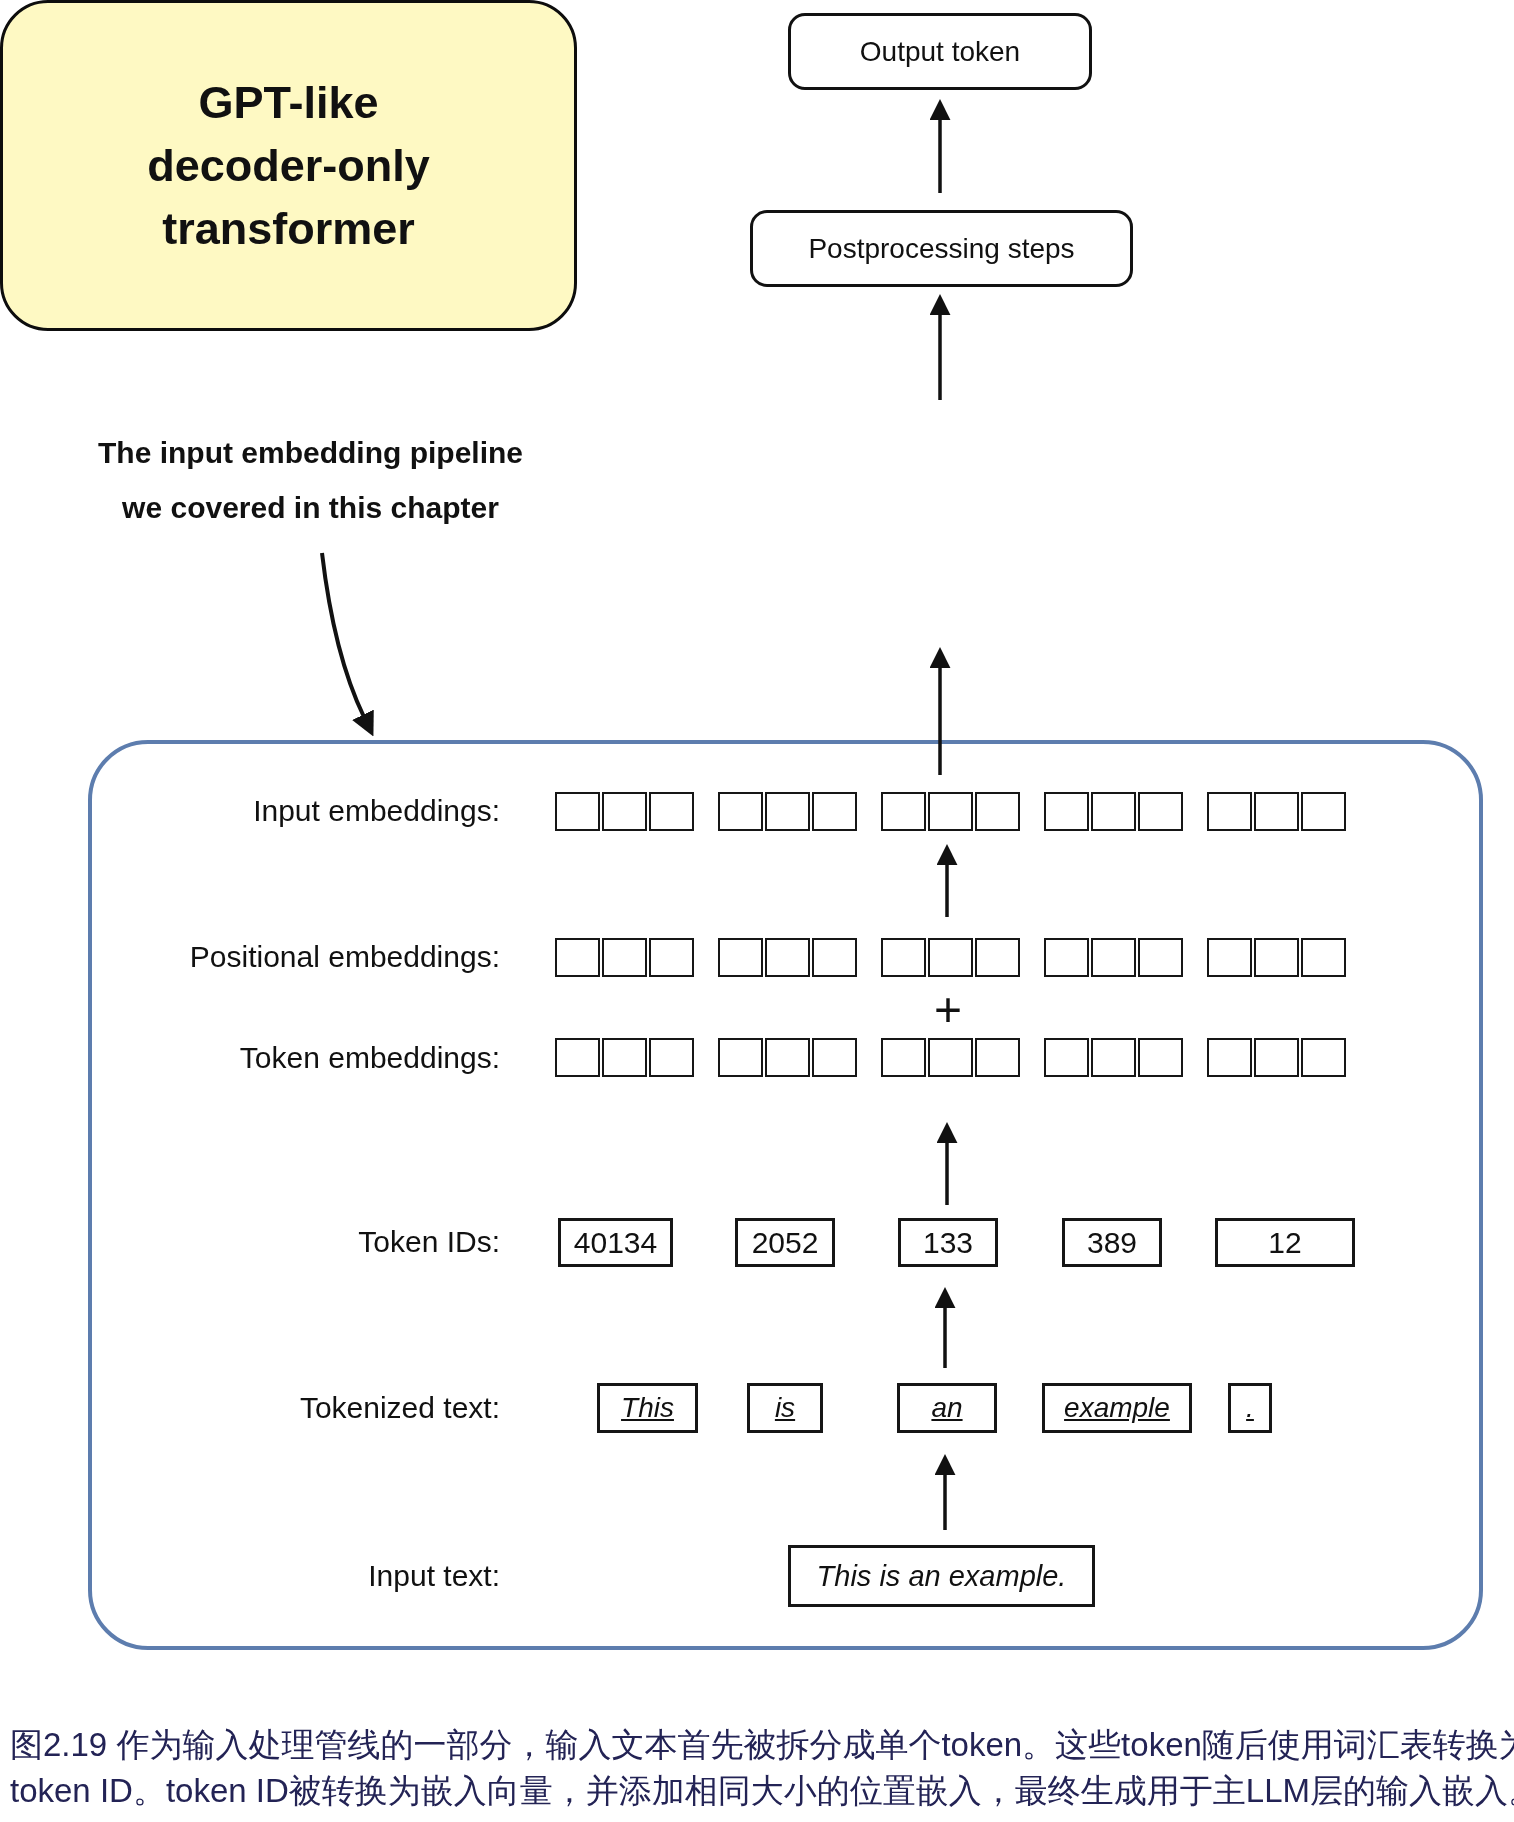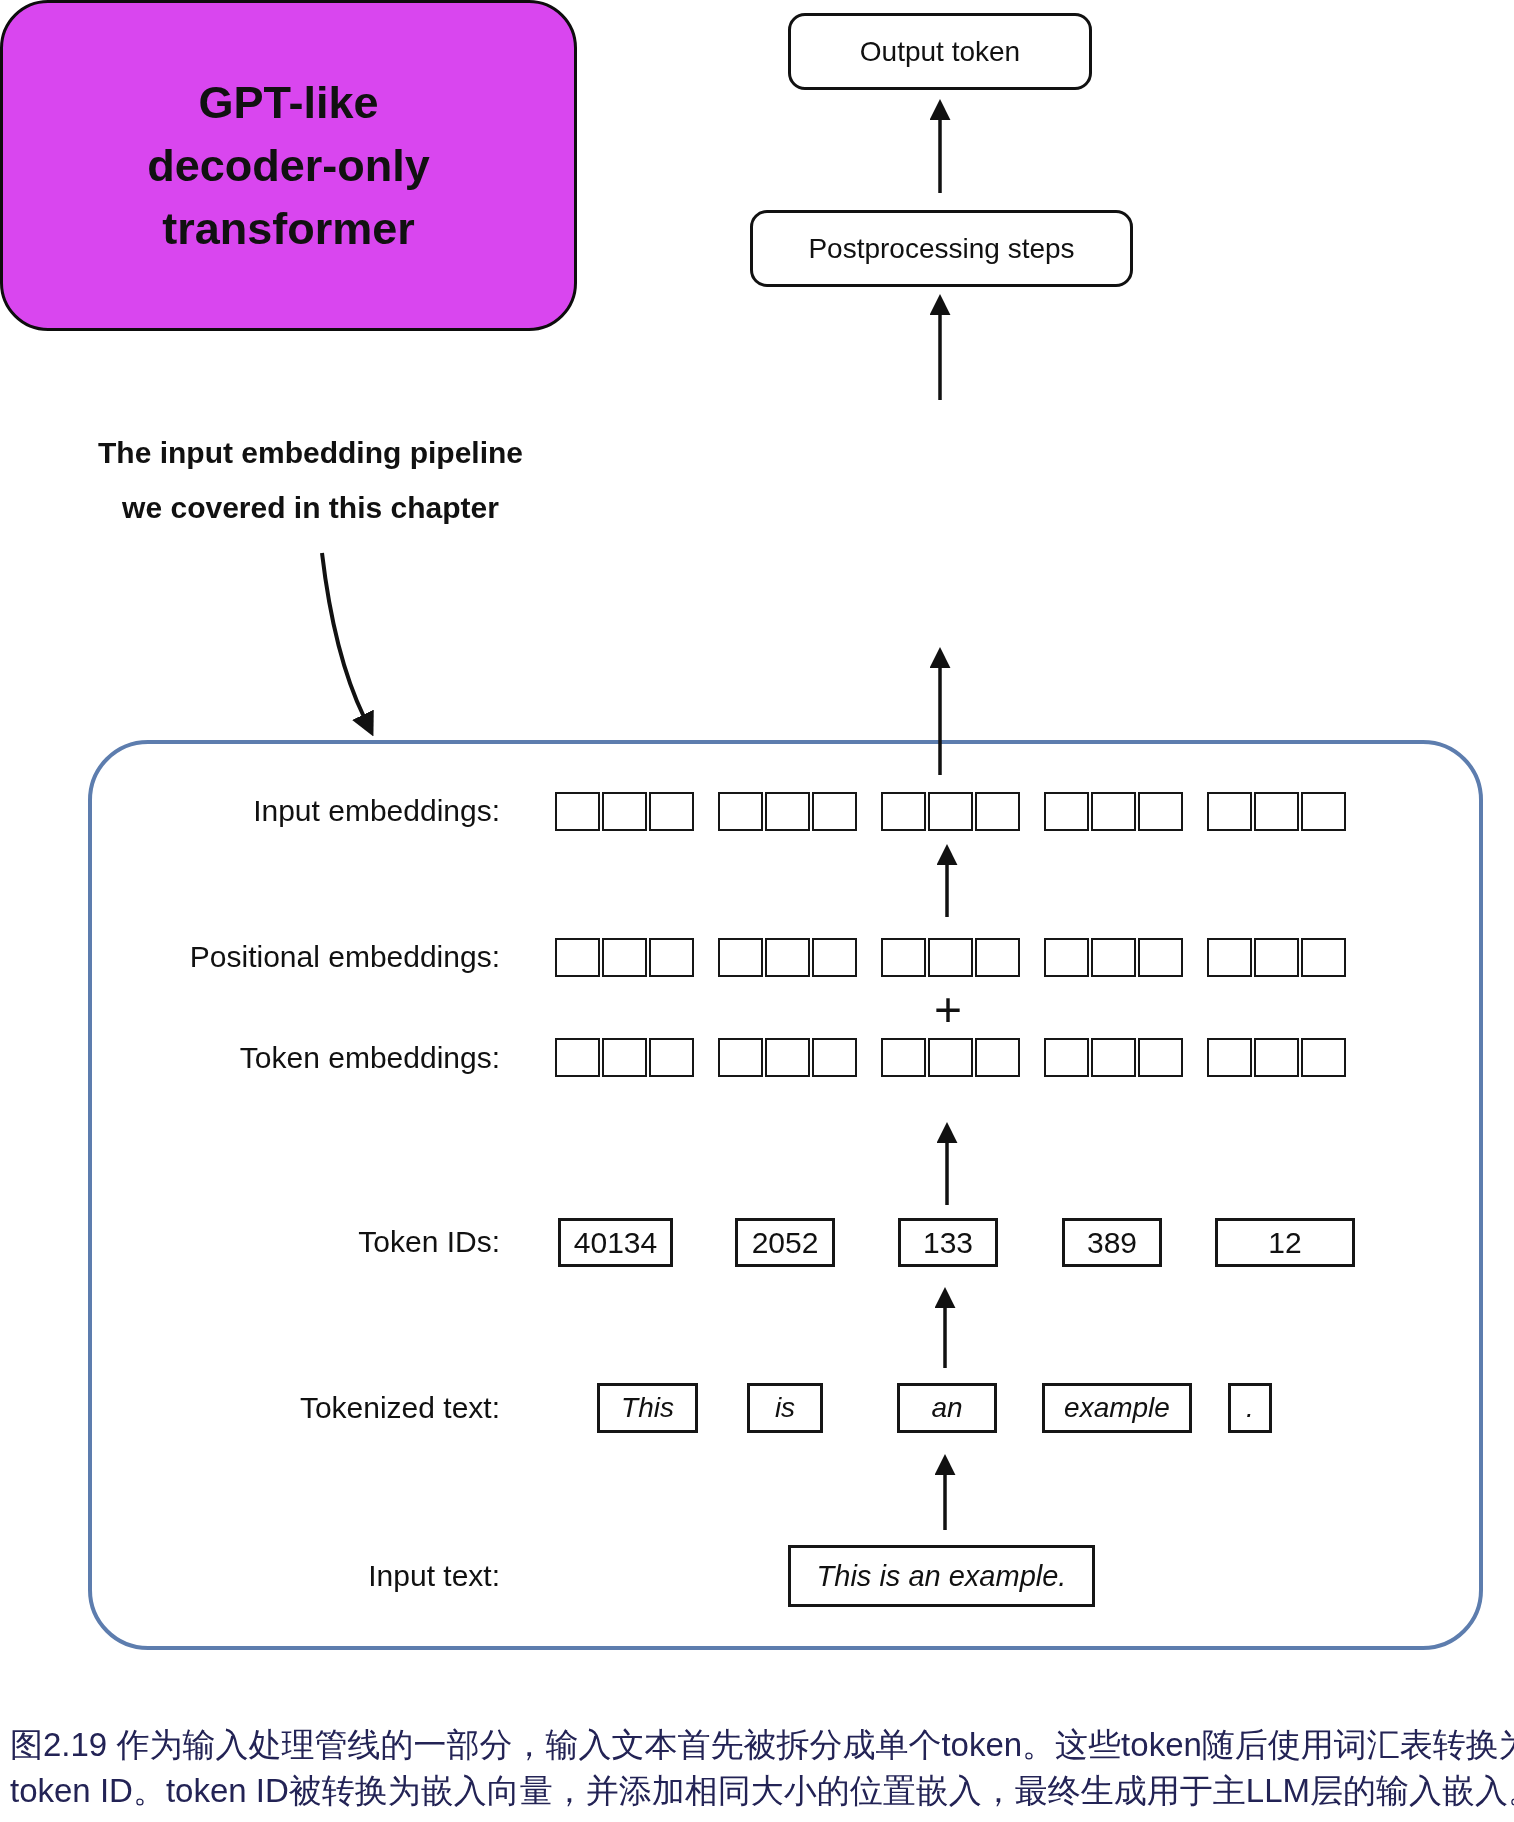--- a/index.html
+++ b/index.html
@@ -4,21 +4,21 @@
 <style>
   html,body{margin:0;padding:0;background:#ffffff;}
   #canvas{position:relative;width:1514px;height:1822px;background:#ffffff;overflow:hidden;
           font-family:"Liberation Sans",sans-serif;color:#111;}
 
   .node{position:absolute;background:#fff;border:3.5px solid #111;border-radius:17px;
         display:flex;align-items:center;justify-content:center;font-size:28px;box-sizing:border-box;}
   #output-box{left:788px;top:13px;width:304px;height:77px;}
   #postproc-box{left:750px;top:210px;width:383px;height:77px;}
 
-  #gpt-box{left:647px;top:372px;width:571px;height:325px;background:#d946ef;border:3.5px solid #0d0d0d;
+  #gpt-box{left:647px;top:372px;width:571px;height:325px;background:#fef9c3;border:3.5px solid #0d0d0d;
            border-radius:48px;display:flex;flex-direction:column;align-items:center;justify-content:center;
            font-weight:bold;font-size:45px;line-height:63px;}
 
   #annotation{position:absolute;left:88px;top:425px;width:445px;text-align:center;
               font-weight:bold;font-size:30px;line-height:55px;}
 
   #container{position:absolute;left:88px;top:740px;width:1395px;height:910px;box-sizing:border-box;
              border:4.5px solid #5d7dae;border-radius:60px;background:#ffffff;}
 
   .row-label{position:absolute;left:140px;width:360px;text-align:right;font-size:30px;line-height:34px;}
@@ -36,21 +36,21 @@
   .sq-group{display:flex;gap:2px;}
   .sq{width:45px;height:39px;box-sizing:border-box;border:2.5px solid #161616;background:#fff;}
 
   #plus{position:absolute;left:925px;top:986px;width:46px;height:46px;display:flex;
         align-items:center;justify-content:center;font-size:48px;font-weight:400;}
 
   .tid-box{position:absolute;top:1218px;height:49px;box-sizing:border-box;border:3px solid #161616;
            background:#fff;display:flex;align-items:center;justify-content:center;font-size:30px;}
   .tok-box{position:absolute;top:1383px;height:50px;box-sizing:border-box;border:3px solid #161616;
            background:#fff;display:flex;align-items:center;justify-content:center;
-           font-size:28px;font-style:italic;}
+           font-size:28px;font-style:italic;text-decoration:underline;}
   #input-text-box{position:absolute;left:788px;top:1545px;width:307px;height:62px;box-sizing:border-box;
            border:3px solid #161616;background:#fff;display:flex;align-items:center;justify-content:center;
            font-size:29px;font-style:italic;}
 
   #caption{position:absolute;left:10px;top:1722px;font-size:33px;line-height:46px;
            color:#232355;white-space:nowrap;}
 
   #arrow-layer{position:absolute;left:0;top:0;width:1514px;height:1822px;pointer-events:none;}
 </style>
 </head>

